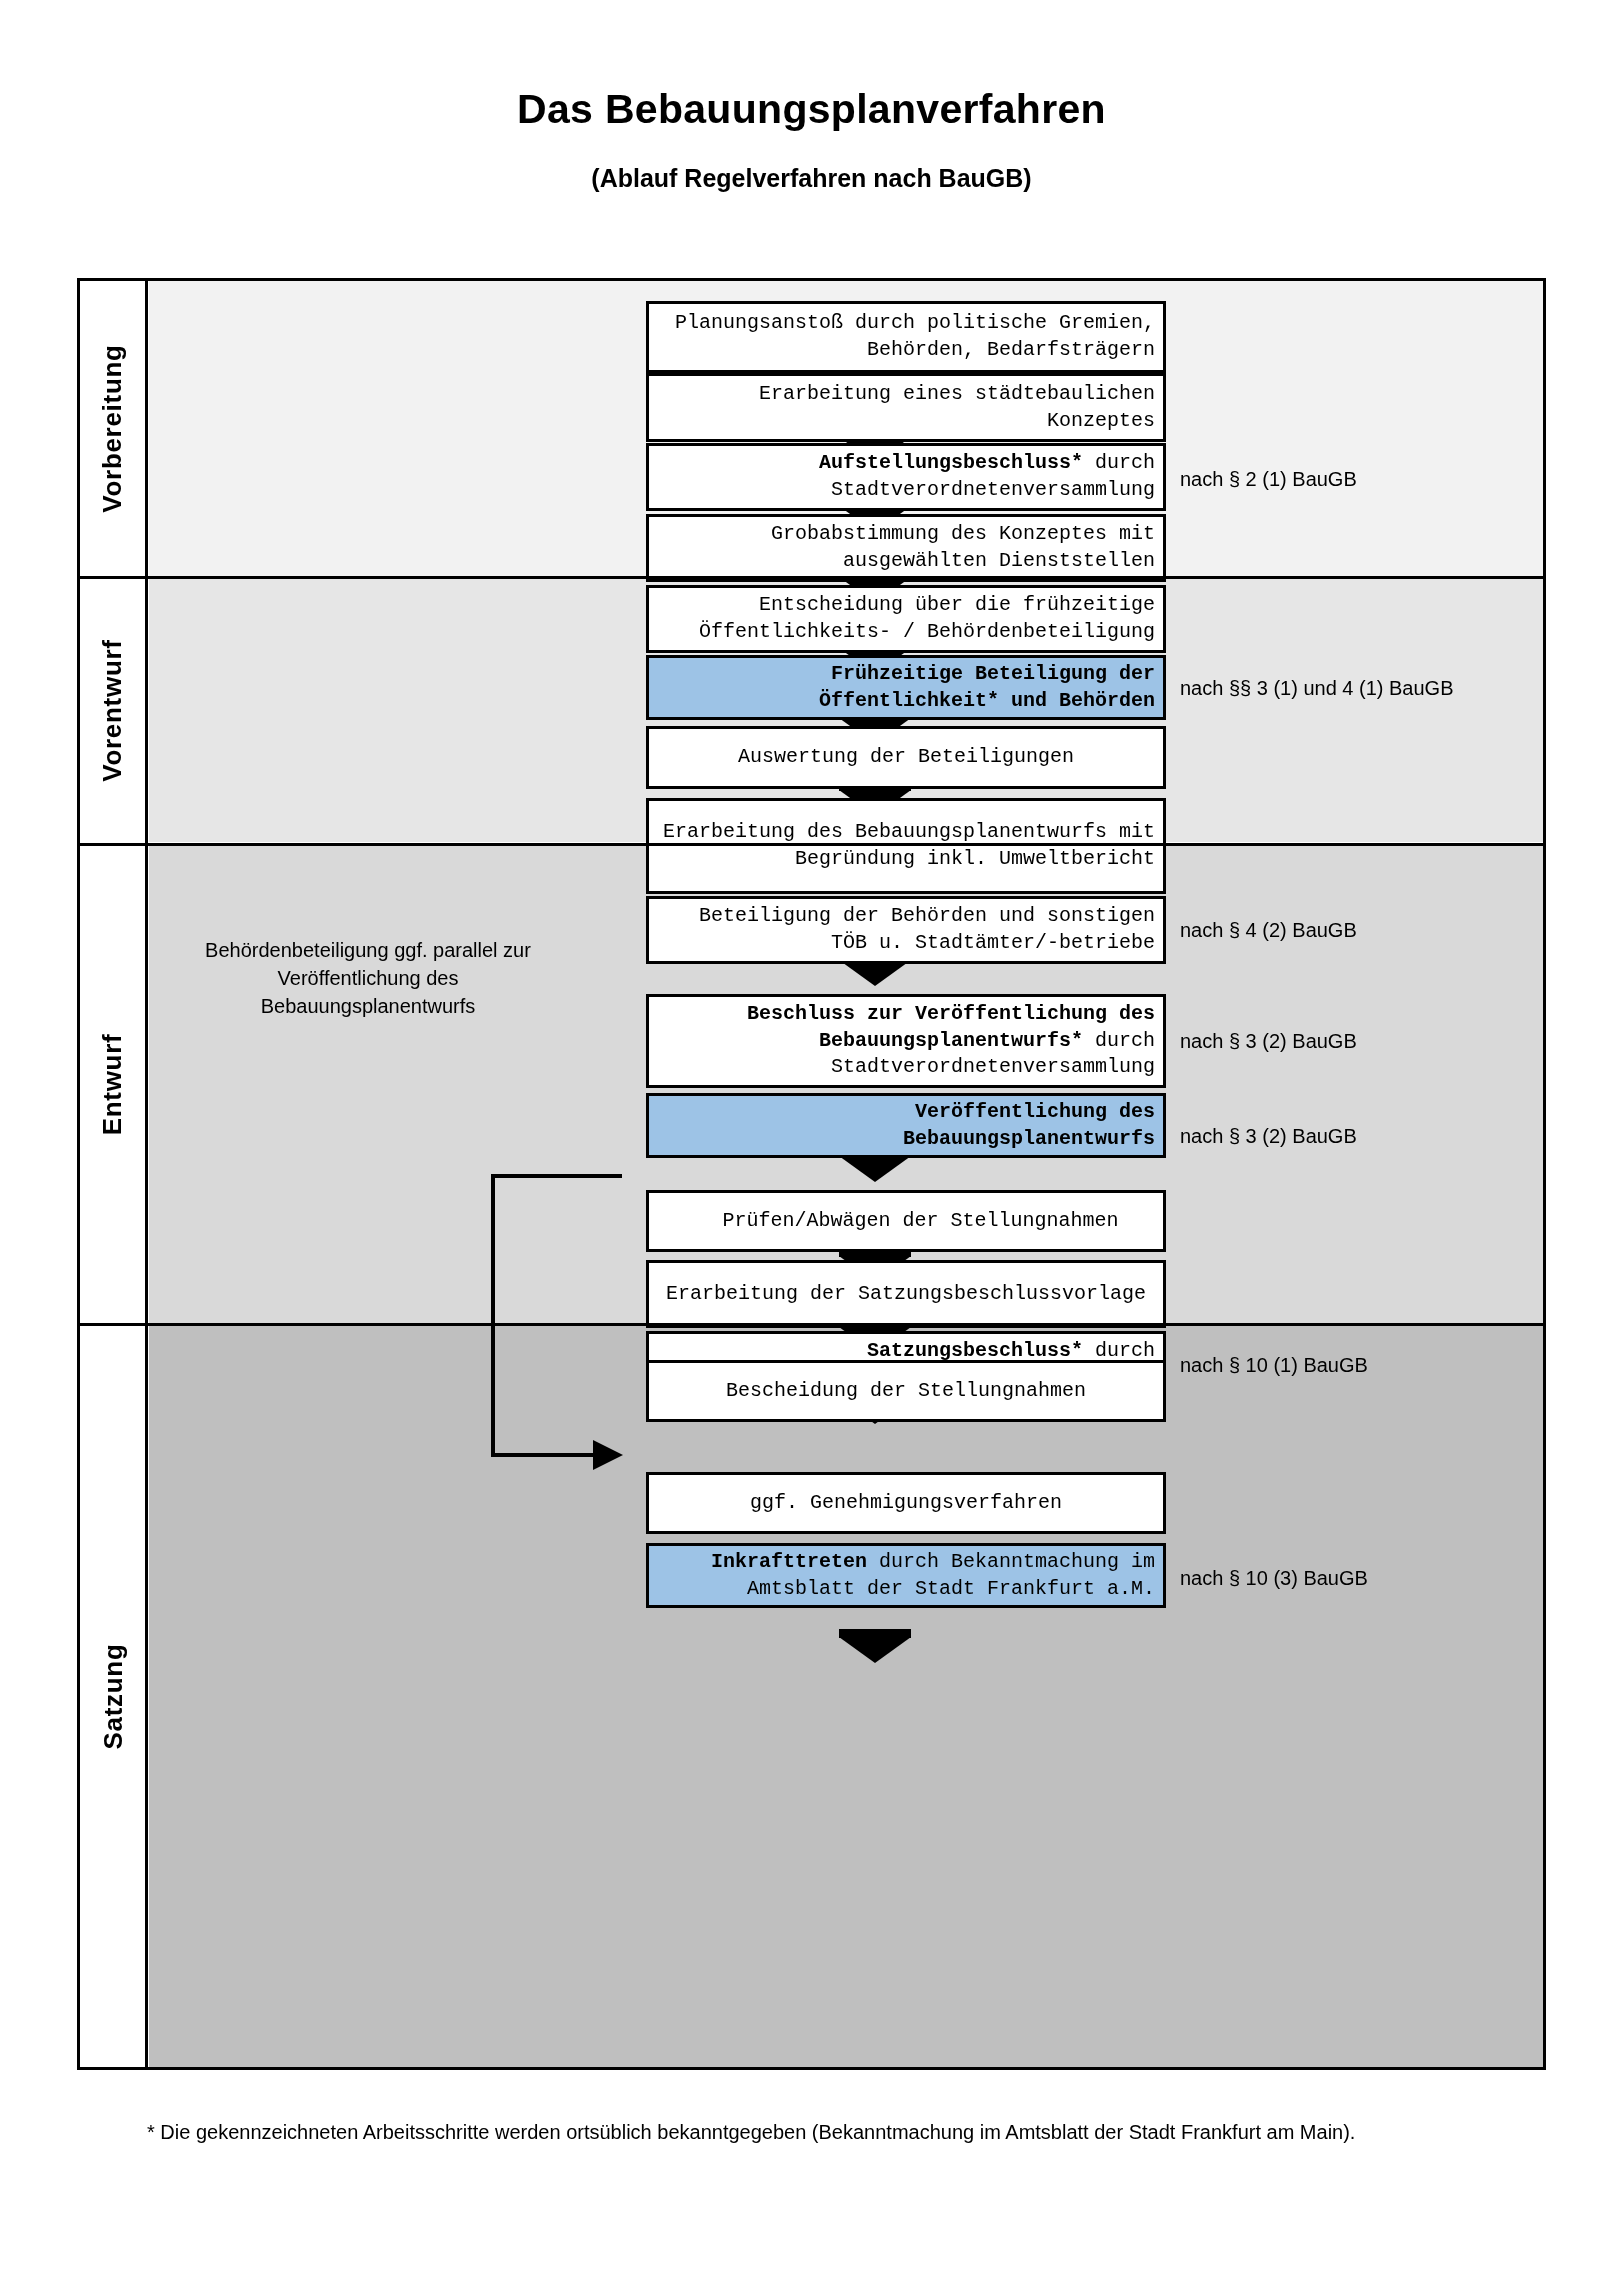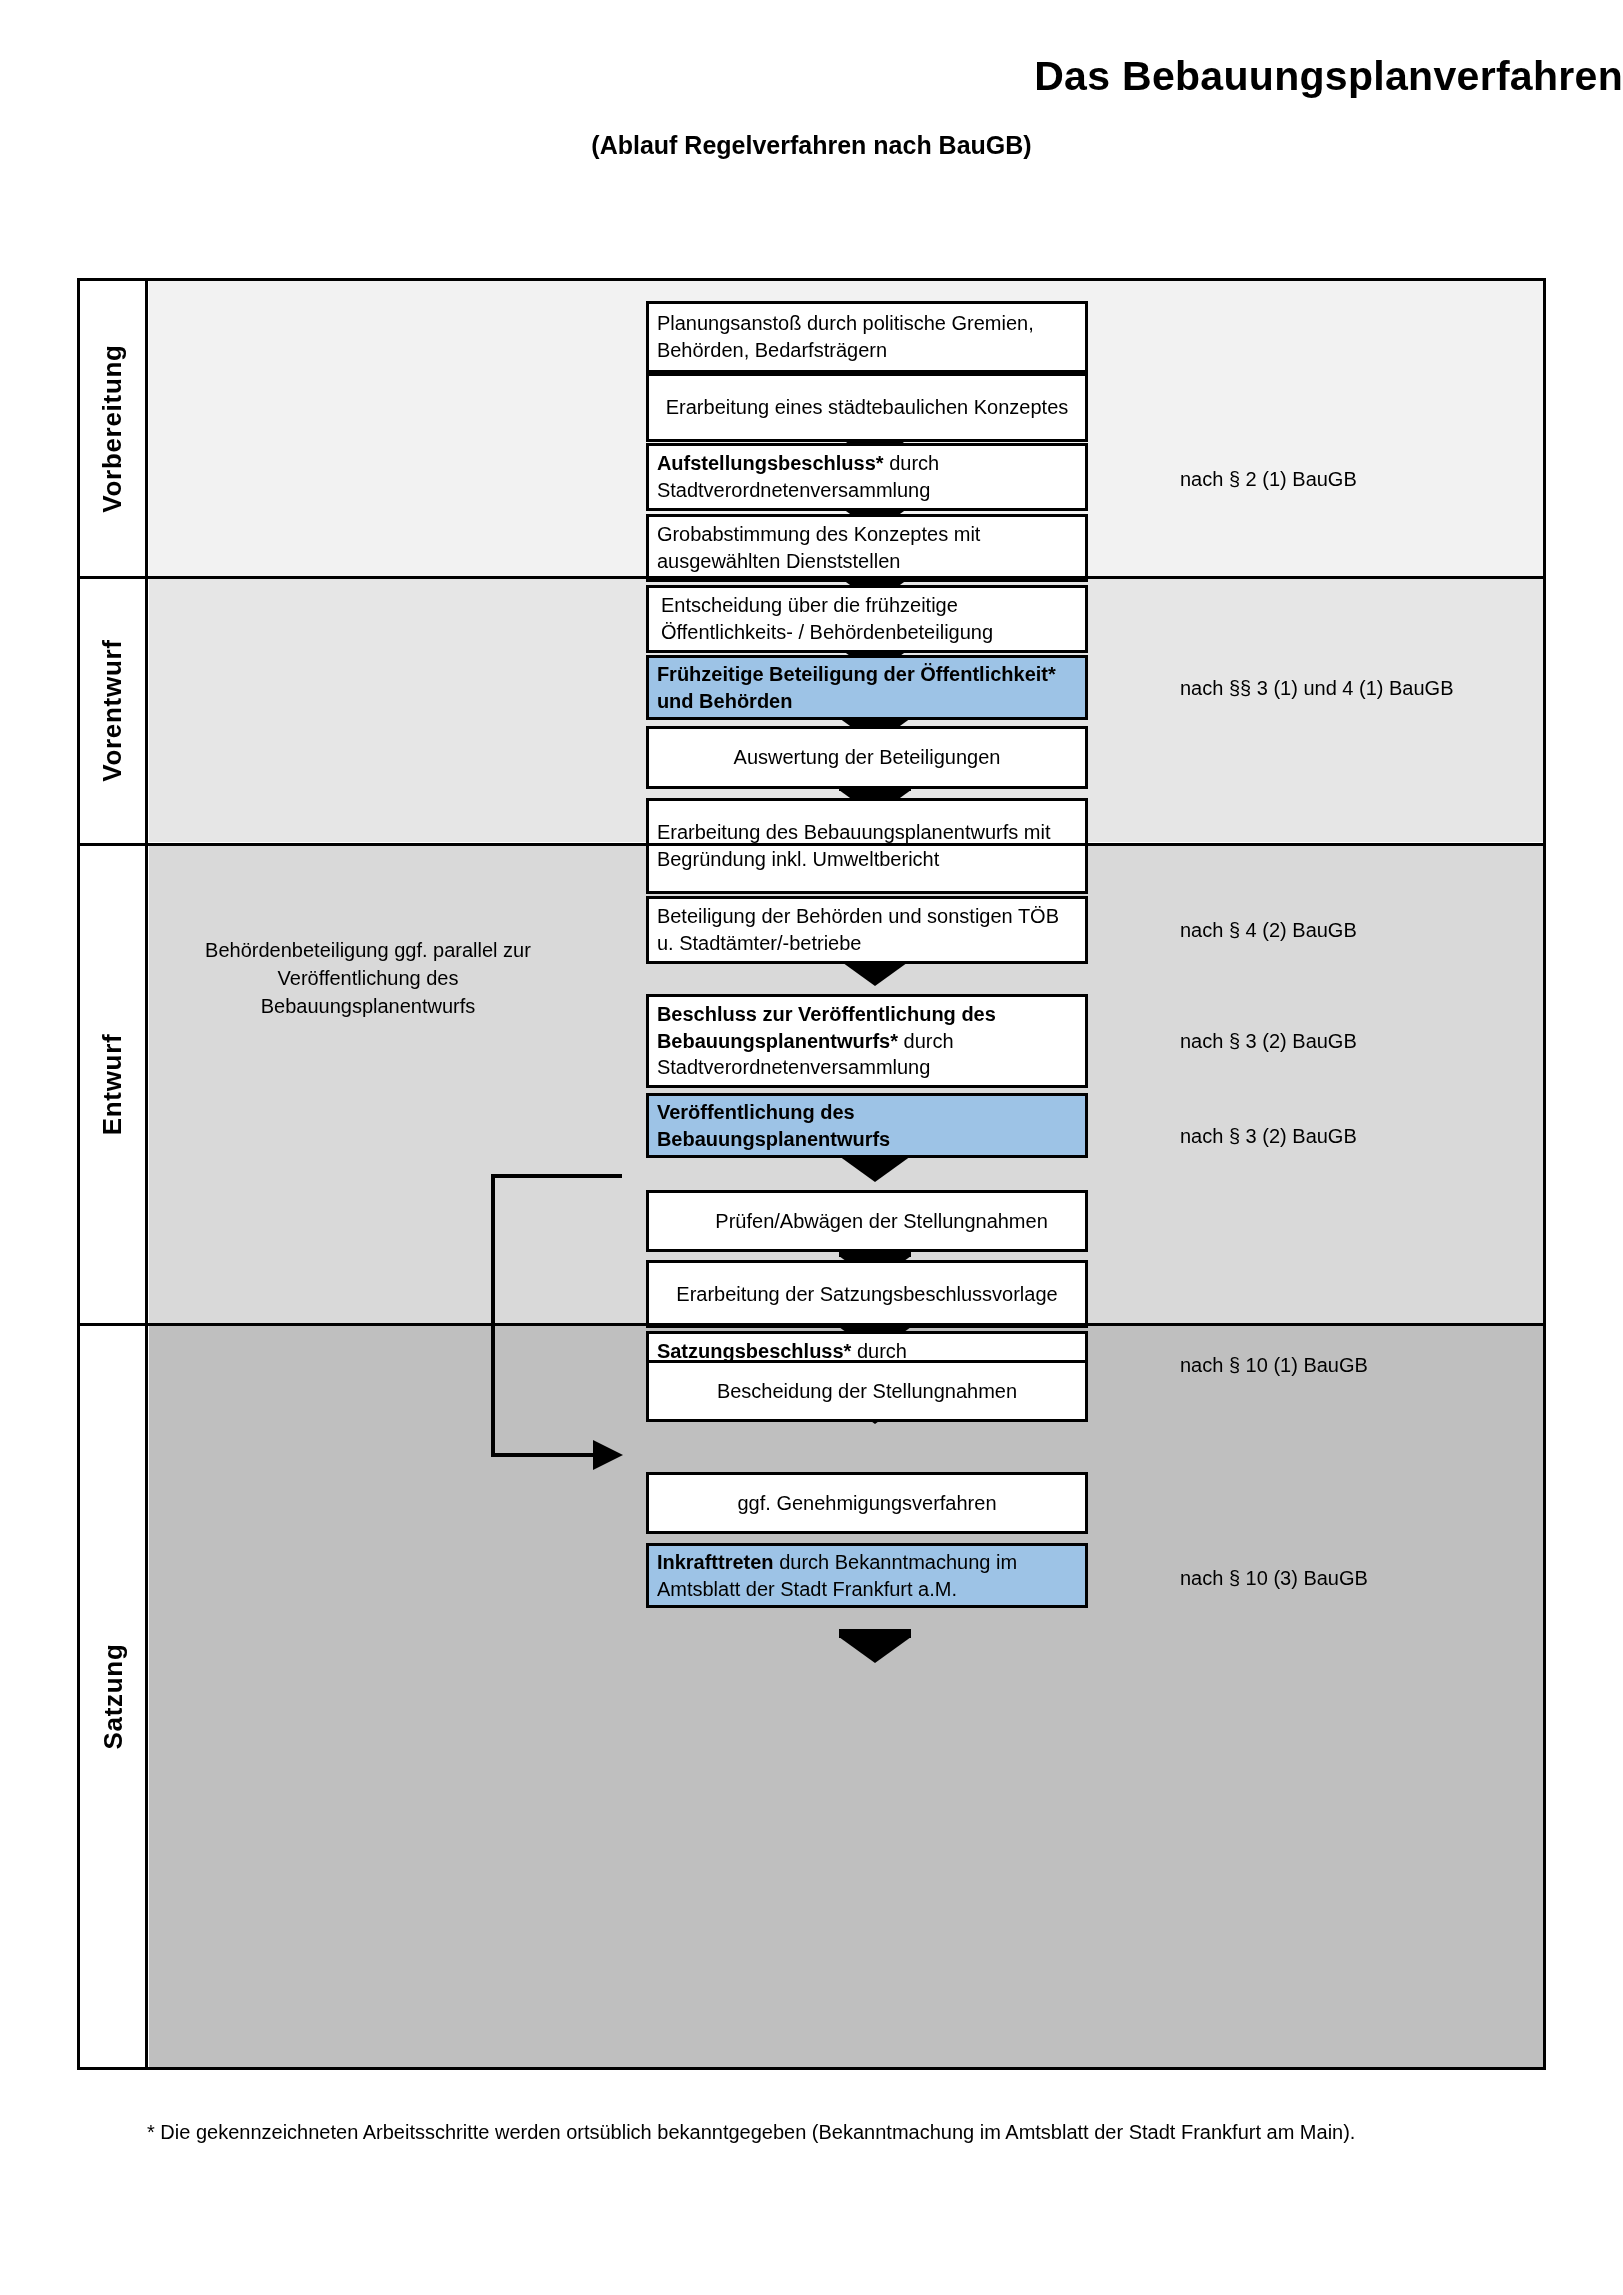--- a/index.html
+++ b/index.html
@@ -19,25 +19,24 @@
   
   .header {
     position: absolute;
     left: 0;
     top: 0;
     width: 1623px;
     text-align: center;
   }
   .doc-title {
     margin: 0;
-    padding-top: 53px;
+    padding-top: 86px;
     font-size: 41px;
     font-weight: bold;
     letter-spacing: 0.3px;
-    text-align: right;
   }
   .doc-subtitle {
     margin: 0;
     padding-top: 31px;
     font-size: 25px;
     font-weight: bold;
   }
 
   
   .frame {
@@ -101,32 +100,33 @@
     white-space: nowrap;
     font-size: 26px;
     font-weight: bold;
     letter-spacing: 0.7px;
   }
 
   
   .pbox {
     position: absolute;
     left: 566px;
-    width: 442px;
+    width: 520px;
     box-sizing: border-box;
     border: 3.3px solid #000000;
     background: #ffffff;
     display: flex;
     align-items: center;
     justify-content: center;
-    text-align: left;
+    text-align: right;
     font-size: 20px;
     line-height: 1.34;
     padding: 2.6px 7.9px;
     z-index: 3;
+    font-family: Liberation Mono, monospace;
   }
   .pbox.blue { background: #9DC3E6; }
   .pbox b { font-weight: bold; }
 
   
   .arrow-down {
     position: absolute;
     left: 759px;
     width: 72px;
     z-index: 2;

